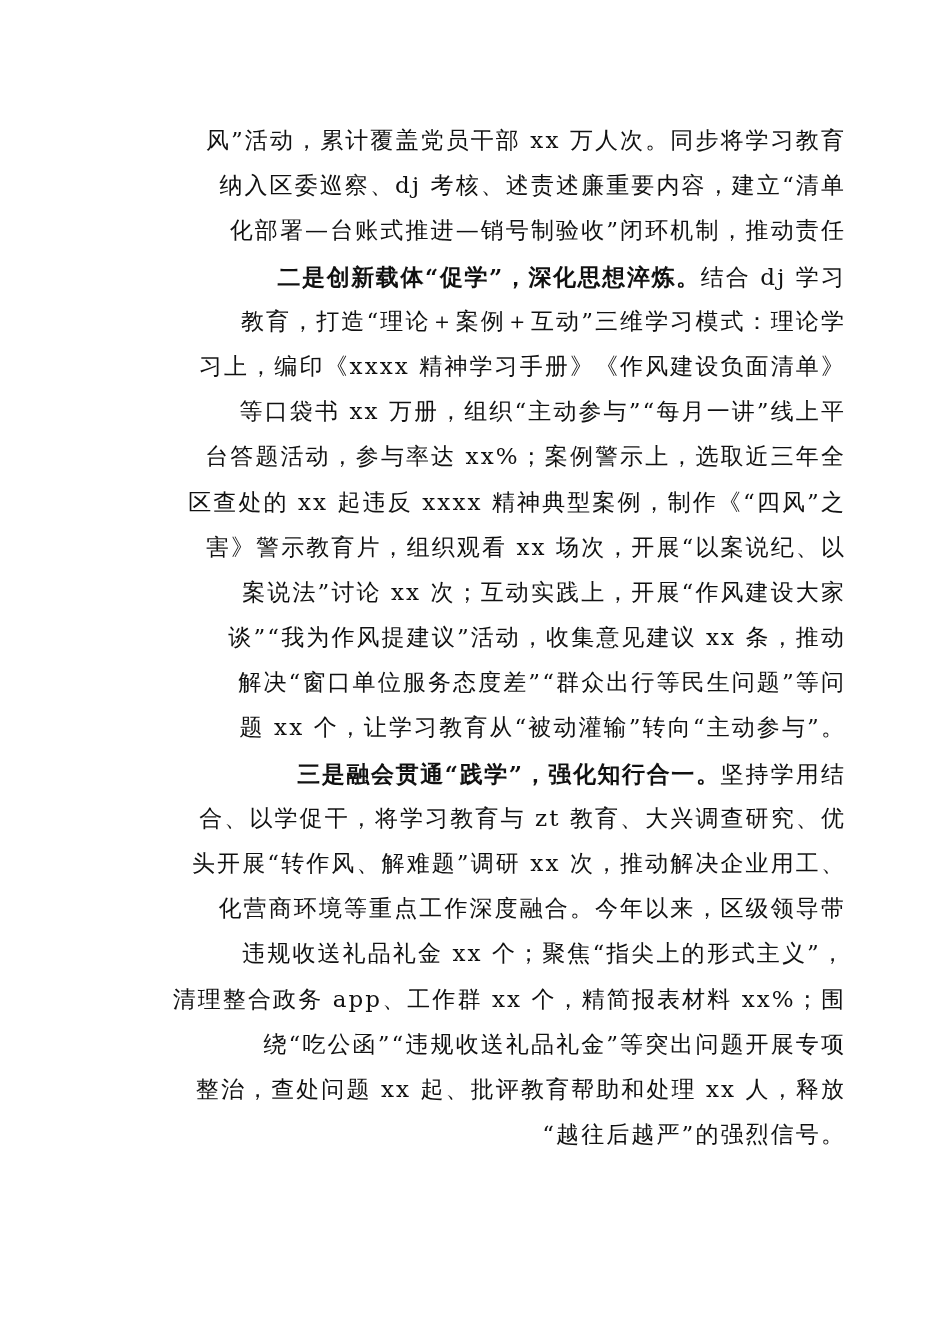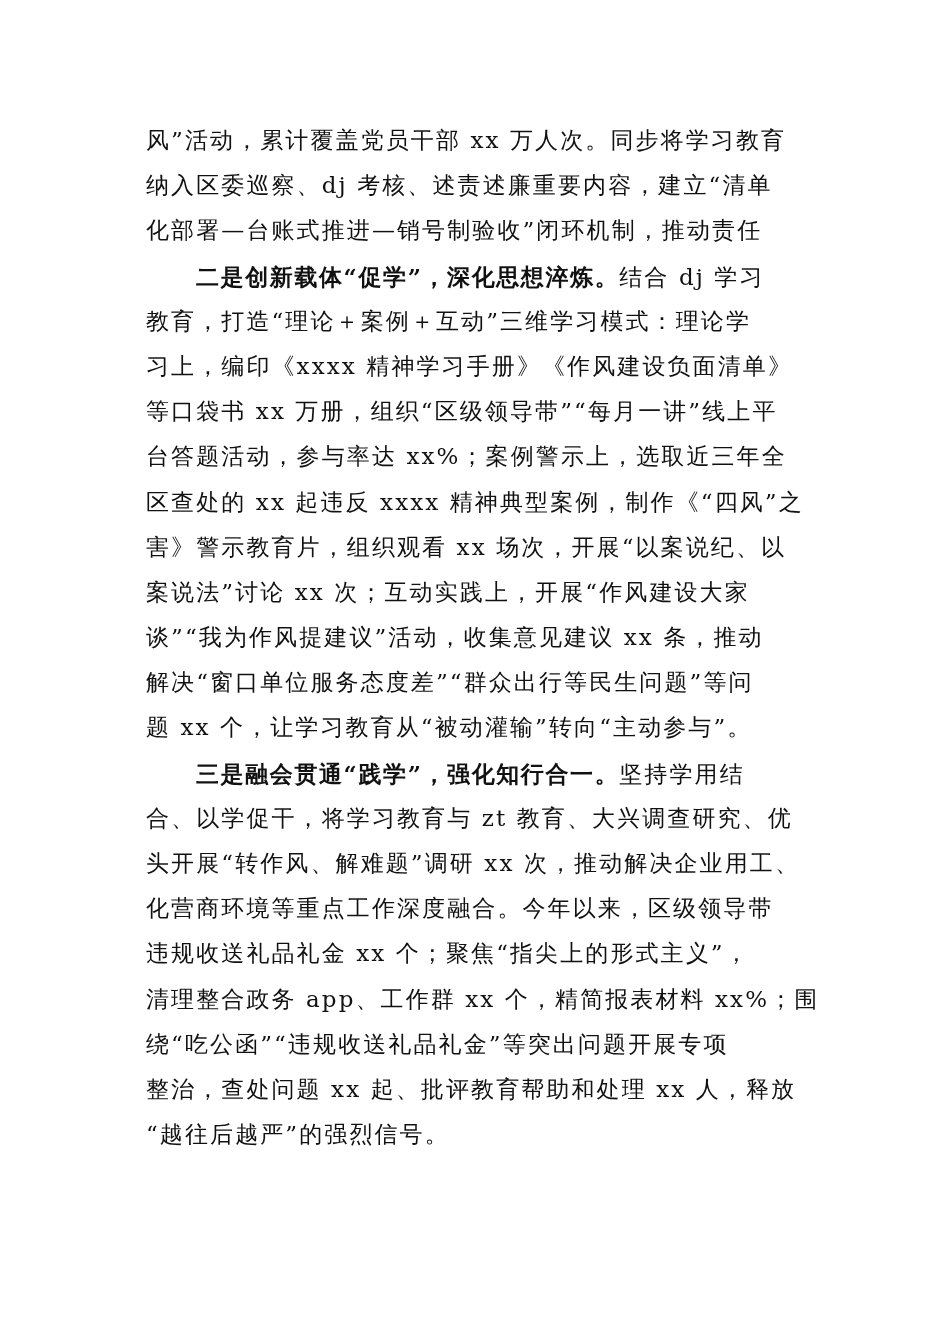--- a/index.html
+++ b/index.html
@@ -3,21 +3,21 @@
 <meta charset="utf-8">
 <style>
   html, body { margin: 0; padding: 0; background: #ffffff; }
   body { width: 950px; height: 1344px; position: relative; overflow: hidden; }
   .page {
     position: absolute; left: 0; top: 0; width: 950px; height: 1344px; background: #ffffff;
   }
   .body-text {
     position: absolute; left: 146px; top: 118px; width: 700px;
     font-family: "DejaVu Serif", "Liberation Serif", serif;
-    font-size: 23px; color: #111111;
+    font-size: 23px; color: #111111; text-align: right;
   }
   .line {
     height: 45.2px; line-height: 45.2px; white-space: nowrap;
     letter-spacing: 2.1px;
   }
   .line.indent { padding-left: 50px; }
   .bold { font-weight: bold; letter-spacing: 1.6px; }
 </style>
 </head>
 <body>
@@ -25,21 +25,21 @@
 <div class="page">
   <div class="body-text">
 
     <div class="line">风”活动，累计覆盖党员干部 xx 万人次。同步将学习教育</div>
     <div class="line">纳入区委巡察、dj 考核、述责述廉重要内容，建立“清单</div>
     <div class="line">化部署—台账式推进—销号制验收”闭环机制，推动责任</div>
 
     <div class="line indent"><span class="bold">二是创新载体“促学”，深化思想淬炼。</span><span>结合 dj 学习</span></div>
     <div class="line">教育，打造“理论＋案例＋互动”三维学习模式：理论学</div>
     <div class="line">习上，编印《xxxx 精神学习手册》《作风建设负面清单》</div>
-    <div class="line">等口袋书 xx 万册，组织“区级领导带”“每月一讲”线上平</div>
+    <div class="line">等口袋书 xx 万册，组织“主动参与”“每月一讲”线上平</div>
     <div class="line">台答题活动，参与率达 xx%；案例警示上，选取近三年全</div>
     <div class="line">区查处的 xx 起违反 xxxx 精神典型案例，制作《“四风”之</div>
     <div class="line">害》警示教育片，组织观看 xx 场次，开展“以案说纪、以</div>
     <div class="line">案说法”讨论 xx 次；互动实践上，开展“作风建设大家</div>
     <div class="line">谈”“我为作风提建议”活动，收集意见建议 xx 条，推动</div>
     <div class="line">解决“窗口单位服务态度差”“群众出行等民生问题”等问</div>
     <div class="line">题 xx 个，让学习教育从“被动灌输”转向“主动参与”。</div>
 
     <div class="line indent"><span class="bold">三是融会贯通“践学”，强化知行合一。</span><span>坚持学用结</span></div>
     <div class="line">合、以学促干，将学习教育与 zt 教育、大兴调查研究、优</div>

